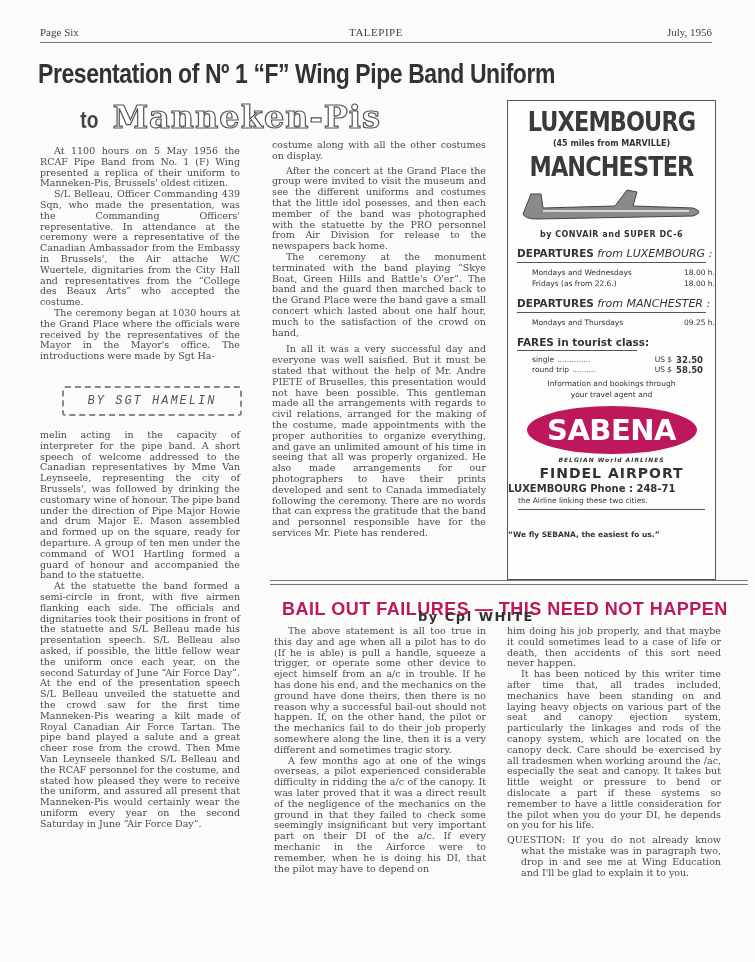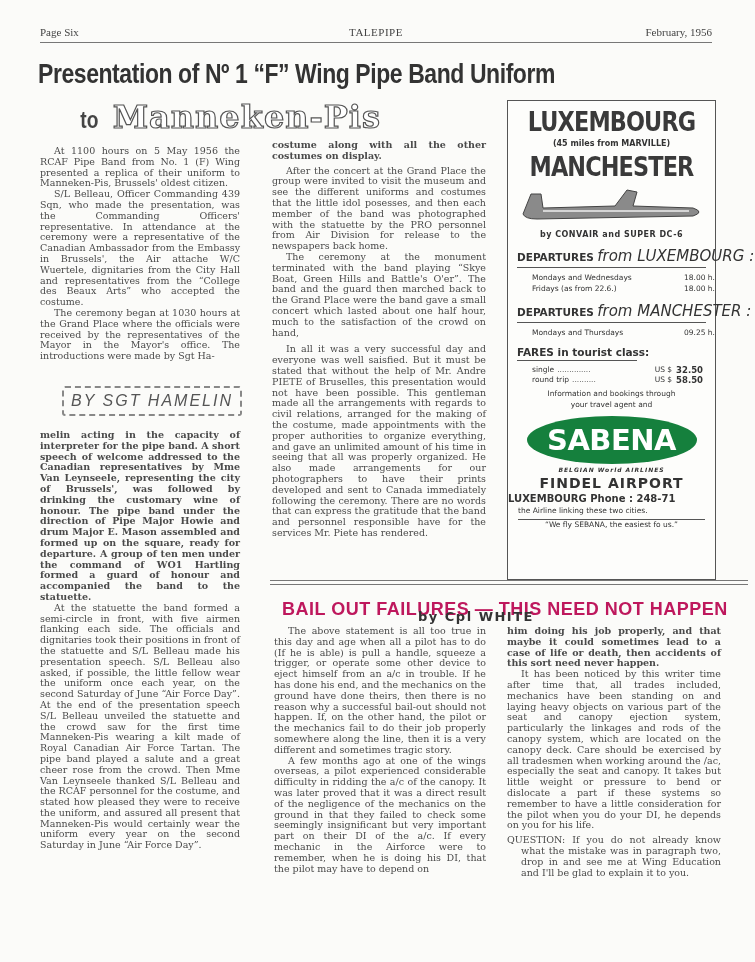--- a/index.html
+++ b/index.html
@@ -32,85 +32,85 @@
     white-space: nowrap;
   }
   .subhead .to { font-size: 24px; font-family: "Liberation Sans", sans-serif; font-weight: bold; color: #444; margin-right: 12px; transform: scaleX(0.8); display: inline-block;}
   .subhead .mp { font-weight: bold; color: #fff; -webkit-text-stroke: 1.2px #555; letter-spacing: 1px; }
 
   .col {
     position: absolute; font-size: 9.5px; line-height: 10.8px; text-align: justify;
     color: #4a4a4a;
   }
   .col p { margin: 0; text-indent: 14px; }
-  .col p.noind { text-indent: 0; font-weight: bold; }
+  .col p.noind { text-indent: 0; }
   #col1a { left: 40px; top: 146px; width: 200px; }
   #col1b { left: 40px; top: 430px; width: 200px; }
   #col2 { left: 272px; top: 140px; width: 214px; }
 
   .byline-box {
     position: absolute; left: 62px; top: 386px; width: 176px; height: 26px;
     border: 2px dashed #888; border-radius: 3px;
-    font-family: Liberation Sans, sans-serif; font-style: italic; font-size: 16px;
+    font-family: Liberation Mono, monospace; font-style: italic; font-size: 12px;
     letter-spacing: 2px; text-align: center; line-height: 26px; color: #555;
   }
 
   .rule-mid { position: absolute; left: 270px; top: 580px; width: 478px; height: 3px; border-top: 1px solid #777; border-bottom: 1px solid #777; }
 
   
   .ad {
     position: absolute; left: 507px; top: 100px; width: 207px; height: 478px;
     border: 1.5px solid #555; background: #fdfdfb;
     font-family: "DejaVu Sans", sans-serif; color: #333;
   }
   .ad .big { text-align: center; font-weight: bold; font-size: 26px; letter-spacing: -1px; color: #3a3a3a; transform: scaleX(0.86); white-space: nowrap; }
   .ad .lux { margin-top: 6px; }
   .ad .miles { text-align: center; font-size: 8px; font-weight: bold; margin-top: 2px; }
   .ad .man { margin-top: 4px; }
   .plane { display: block; margin: 4px auto 0; }
   .ad .by { text-align: center; font-size: 8px; font-weight: bold; letter-spacing: 0.5px; margin-top: 4px; }
   .ad .sec { margin: 8px 9px 0; font-size: 10.5px; border-bottom: 1px solid #555; padding-bottom: 2px; white-space: nowrap; }
   .ad .sec b { font-weight: bold; }
-  .ad .sec i { font-size: 15px; text-align: center; }
+  .ad .sec i { font-size: 11px; text-align: center; }
   .ad .row { display: flex; justify-content: space-between; font-size: 7.5px; margin: 0 0 0 24px; line-height: 11px; }
   .ad .rows { margin-top: 4px; }
   .ad .fare { display: flex; font-size: 7.5px; margin: 0 12px 0 24px; line-height: 10px; }
   .ad .fare .dots { flex: 1; overflow: hidden; white-space: nowrap; color: #666; padding: 0 3px; }
   .ad .fare b { margin-left: 4px; font-size: 8.5px; }
   .ad .info { text-align: center; font-size: 7.5px; line-height: 11px; margin-top: 3px; }
   .oval {
-    width: 170px; height: 48px; border-radius: 50%; background: #15803d; margin: 6px auto 0;
+    width: 170px; height: 48px; border-radius: 50%; background: #be185d; margin: 6px auto 0;
     color: #fff; font-weight: bold; font-size: 29px; text-align: center; line-height: 48px; letter-spacing: -0.5px;
   }
   .ad .bwa { text-align: center; font-size: 6px; font-style: italic; font-weight: bold; letter-spacing: 1px; margin-top: 2px; }
   .ad .findel { text-align: center; font-weight: bold; font-size: 14px; letter-spacing: 1px; margin-top: 2px; }
   .ad .phone { text-align: left; font-weight: bold; font-size: 10px; margin-top: 2px; }
   .ad .link { text-align: left; font-size: 7.5px; margin-top: 2px; padding-bottom: 4px; border-bottom: 1px solid #555; margin-left: 10px; margin-right: 10px; }
-  .ad .slogan { text-align: center; font-size: 7.5px; font-weight: normal; margin-top: 0; }
+  .ad .slogan { text-align: left; font-size: 7.5px; font-weight: bold; margin-top: 20px; }
 
   .bail-title {
     position: absolute; left: 282px; top: 599px; width: 460px;
     font-family: "Liberation Sans", sans-serif; font-weight: bold; font-size: 18px; color: #be185d;
     white-space: nowrap; letter-spacing: 0.5px;
   }
   .bail-by {
     position: absolute; left: 418px; top: 609px;
     font-family: "DejaVu Sans", sans-serif; font-weight: bold; font-size: 13px; letter-spacing: 1.5px; color: #333;
   }
   #col3 { left: 274px; top: 626px; width: 212px; }
   #col4 { left: 507px; top: 626px; width: 214px; }
   .question { text-indent: -14px !important; padding-left: 14px; margin-top: 4px !important; }
 </style>
 </head>
 <body>
 
 <div class="header">
   <span class="l">Page Six</span>
   <span class="c">TALEPIPE</span>
-  <span class="r">February, 1956</span>
+  <span class="r">July, 1956</span>
 </div>
 
 <div class="headline">Presentation of Nº 1 “F” Wing Pipe Band Uniform</div>
 <div class="subhead">
   <span class="to">to</span><span class="mp">Manneken-Pis</span>
 </div>
 
 <div class="col" id="col1a">
   <p>At 1100 hours on 5 May 1956 the RCAF Pipe Band from No. 1 (F) Wing presented a replica of their uniform to Manneken-Pis, Brussels' oldest citizen.</p>
   <p>S/L Belleau, Officer Commanding 439 Sqn, who made the presentation, was the Commanding Officers' representative. In attendance at the ceremony were a representative of the Canadian Ambassador from the Embassy in Brussels', the Air attache W/C Wuertele, dignitaries from the City Hall and representatives from the “College des Beaux Arts” who accepted the costume.</p>

